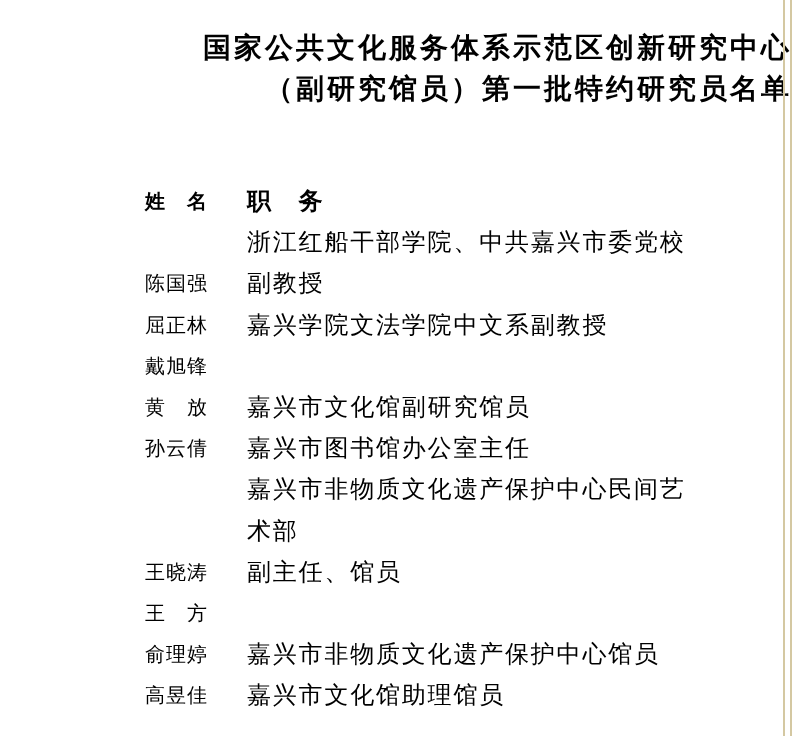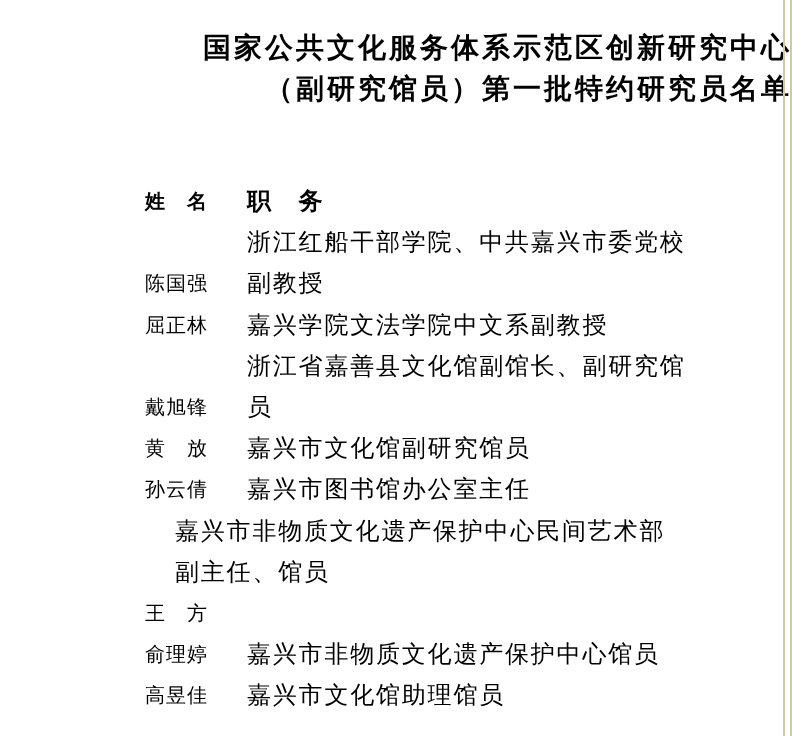--- a/index.html
+++ b/index.html
@@ -87,34 +87,34 @@
       <span class="pos-cell">浙江红船干部学院、中共嘉兴市委党校副教授</span>
     </div>
 
     <div class="row">
       <span class="name-cell">屈正林</span>
       <span class="pos-cell">嘉兴学院文法学院中文系副教授</span>
     </div>
 
     <div class="row">
       <span class="name-cell">戴旭锋</span>
-      <span class="pos-cell">浙江省嘉善县文化馆副馆长、副研究馆员</span>
     </div>
 
     <div class="row">
       <span class="name-cell">黄　放</span>
       <span class="pos-cell">嘉兴市文化馆副研究馆员</span>
     </div>
 
     <div class="row">
       <span class="name-cell">孙云倩</span>
       <span class="pos-cell">嘉兴市图书馆办公室主任</span>
     </div>
 
     <div class="row">
+      <span class="name-cell">王晓涛</span>
       <span class="pos-cell">嘉兴市非物质文化遗产保护中心民间艺术部
 副主任、馆员</span>
     </div>
 
     <div class="row">
       <span class="name-cell">王　方</span>
     </div>
 
     <div class="row">
       <span class="name-cell">俞理婷</span>

